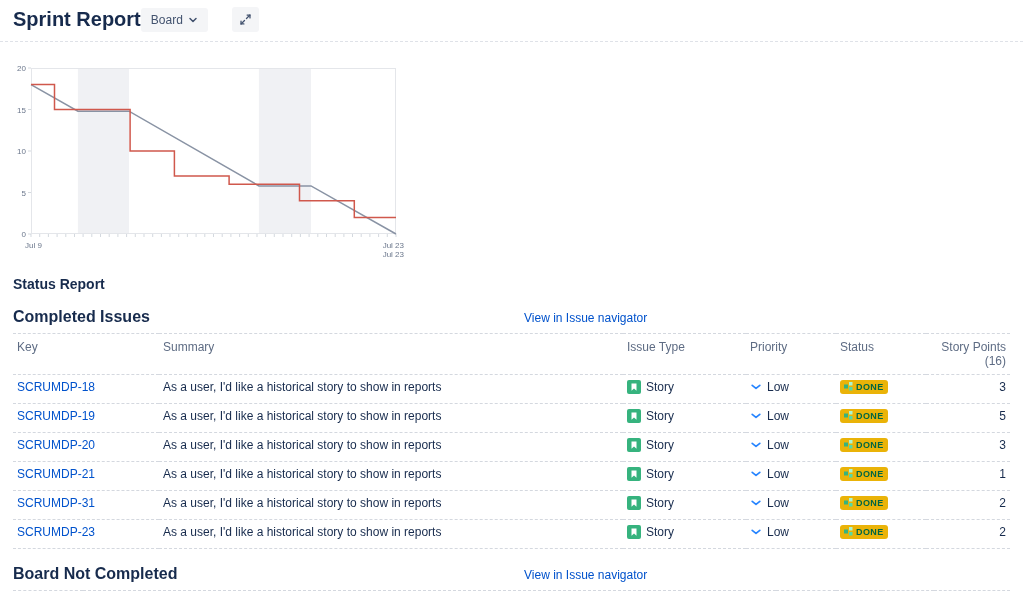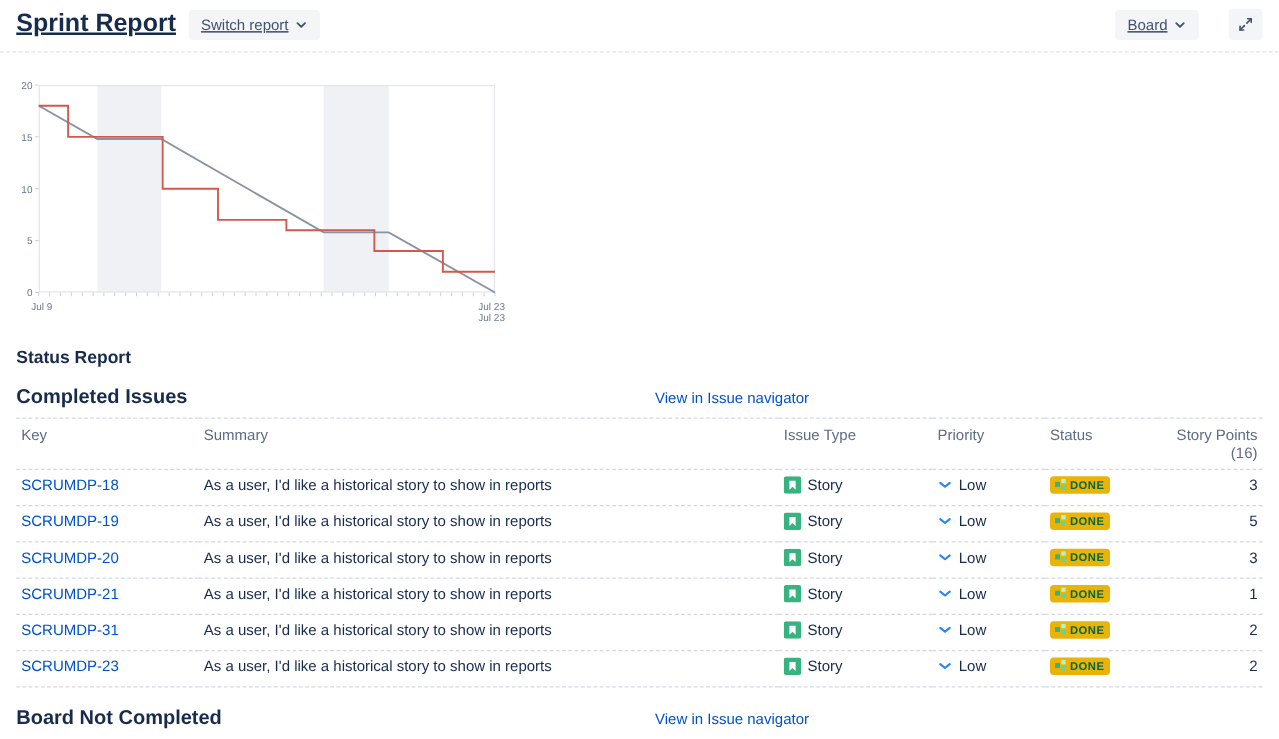--- a/index.html
+++ b/index.html
@@ -3,21 +3,21 @@
 <meta charset="utf-8">
 <style>
   * { box-sizing: border-box; }
   html,body { margin:0; padding:0; }
   body {
     width:1023px; height:591px; overflow:hidden;
     background:#fff; color:#172B4D;
     font-family:"Liberation Sans", sans-serif;
   }
   .page { padding:0 13px; }
-  header { display:flex; justify-content:space-between; align-items:center; padding-top:7px;text-decoration:underline; }
+  header { display:flex; align-items:center; padding-top:7px; }
   .h-left, .h-right { display:flex; align-items:center; gap:10px; }
   .h-right { gap:24px; }
   h1 { margin:0; font-size:20px; font-weight:700; color:#172B4D; }
   .btn {
     display:inline-flex; align-items:center; gap:5px;
     background:#F4F5F7; border:none; border-radius:3px;
     padding:6px 10px; font-size:12px; color:#42526E;
     font-family:inherit; cursor:pointer; line-height:1;
   }
   .icon-btn { padding:6px 7px; }
@@ -50,26 +50,20 @@
   }
   .lozenge.done { background:#eab308; color:#006644; }
 </style>
 </head>
 <body>
 
 <div class="page">
   <header>
     <div class="h-left">
       <h1>Sprint Report</h1>
-      <button class="btn">
-        <span>Switch report</span>
-        <svg width="10" height="10" viewBox="0 0 10 10">
-            <path d="M2 3.5 L5 6.5 L8 3.5" stroke="#42526E" stroke-width="1.5" fill="none" stroke-linecap="round" stroke-linejoin="round"></path>
-          </svg>
-      </button>
     </div>
     <div class="h-right">
       <button class="btn">
         <span>Board</span>
         <svg width="10" height="10" viewBox="0 0 10 10">
             <path d="M2 3.5 L5 6.5 L8 3.5" stroke="#42526E" stroke-width="1.5" fill="none" stroke-linecap="round" stroke-linejoin="round"></path>
           </svg>
       </button>
       <button class="btn icon-btn">
         <svg width="13" height="13" viewBox="0 0 16 16">

